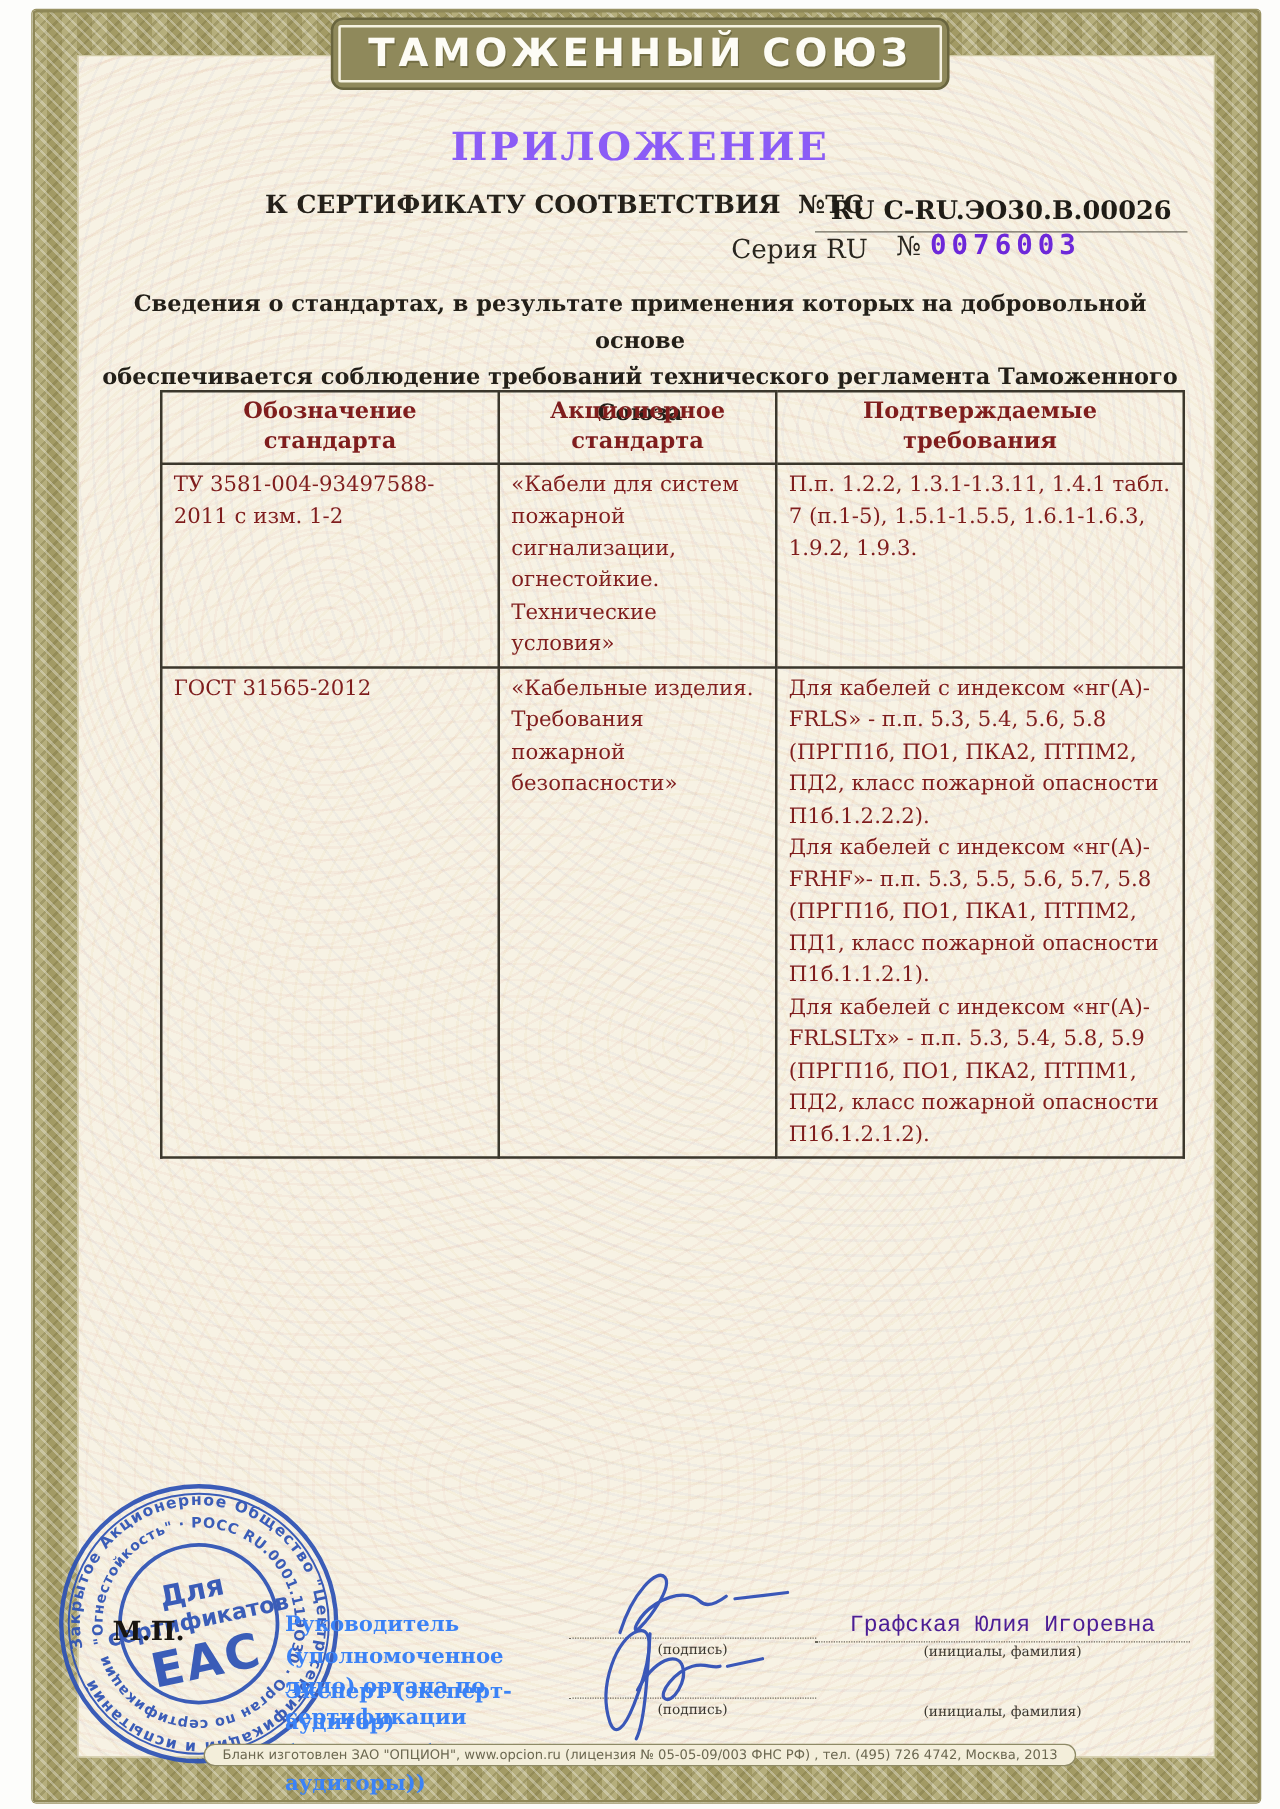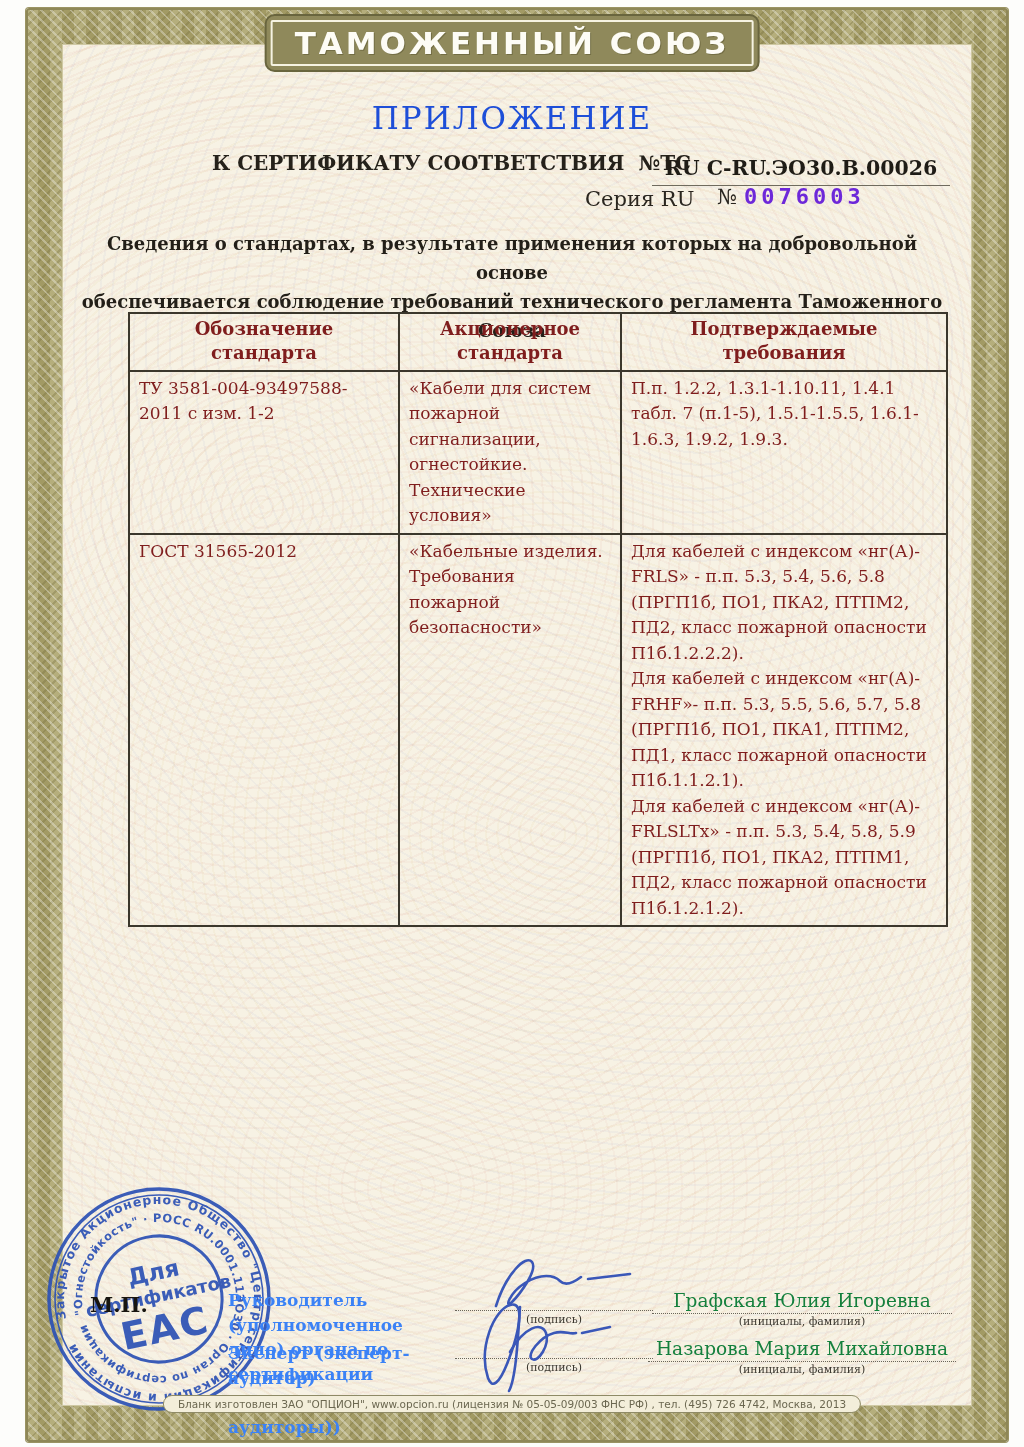--- a/index.html
+++ b/index.html
@@ -35,22 +35,22 @@
     position:absolute; left:50%; transform:translateX(-50%); top:14px; z-index:4;
     background:#8f895b; border:2px solid #69653e; border-radius:10px; padding:4px;
   }
   #banner .inner {
     border:2px solid #f6f3e2; border-radius:2px; padding:3px 22px;
     font-family:"DejaVu Sans", sans-serif; font-weight:bold; font-size:31px;
     letter-spacing:3px; color:#fdfcf5; text-shadow:1px 1px 0 rgba(80,75,40,.45);
     white-space:nowrap;
   }
 
-  #doc-title { left:0; right:0; top:100px; text-align:center; font-weight:normal;
-    font-size:31px; letter-spacing:2px; color:#1d4ed8; }
+  #doc-title { left:0; right:0; top:100px; text-align:center; font-weight:bold;
+    font-size:31px; letter-spacing:2px; color:#8b5cf6; }
 
   #subtitle { left:212px; top:151px; font-weight:bold; font-size:20px; color:#25211a; white-space:pre; }
   #cert-number { left:652px; top:156px; width:298px; text-align:center; font-weight:bold;
     font-size:20.5px; color:#1f1c16; border-bottom:1.5px solid #6f6b5e; padding-bottom:5px; }
   #series-label { left:585px; top:187px; font-size:21px; color:#2a261f; }
   #numero-sign  { left:717px; top:185px; font-size:21px; color:#2a261f; }
   #series-number { left:744px; top:184px; font-family:"DejaVu Sans Mono", monospace;
     font-weight:bold; font-size:22px; letter-spacing:4px; color:#6d28d9; }
 
   #intro { left:50%; transform:translateX(-50%); top:229px; width:880px; text-align:center;
@@ -78,21 +78,21 @@
   #role-head { top:1288px; }
   #role-expert { top:1341px; }
 
   .sigline { border-bottom:1.5px dotted #6a665a; }
   #sigline-head  { left:455px; top:1286px; width:198px; height:25px; }
   #sigline-expert{ left:455px; top:1334px; width:198px; height:25px; }
   .sig-caption { text-align:center; font-size:11px; color:#3a362e; }
   #cap-sign-head  { left:455px; top:1313px; width:198px; }
   #cap-sign-expert{ left:455px; top:1361px; width:198px; }
 
-  .person { text-align:center; font-size:18.5px; color:#15803d; border-bottom:1.5px dotted #6a665a; padding-bottom:2px; }
+  .person { text-align:center; font-size:18.5px; color:#4c1d95; border-bottom:1.5px dotted #6a665a; padding-bottom:2px;font-family:Liberation Mono, monospace; }
   #name-head   { left:652px; top:1290px; width:300px; }
   #name-expert { left:648px; top:1338px; width:308px; }
   #cap-name-head   { left:652px; top:1315px; width:300px; }
   #cap-name-expert { left:648px; top:1363px; width:308px; }
 
   .autograph { position:absolute; z-index:3; }
   #sig1 { left:468px; top:1246px; width:178px; height:76px; }
   #sig2 { left:458px; top:1294px; width:195px; height:102px; }
 
   
@@ -135,21 +135,21 @@
       <th>Акционерное
 стандарта</th>
       <th>Подтверждаемые требования</th>
     </tr>
     <tr class="r1">
       <td>ТУ 3581-004-93497588-2011 с изм. 1-2</td>
       <td>«Кабели для систем
 пожарной сигнализации,
 огнестойкие.
 Технические условия»</td>
-      <td>П.п. 1.2.2, 1.3.1-1.10.11, 1.4.1 табл. 7 (п.1-5), 1.5.1-1.5.5, 1.6.1-1.6.3, 1.9.2, 1.9.3.</td>
+      <td>П.п. 1.2.2, 1.3.1-1.3.11, 1.4.1 табл. 7 (п.1-5), 1.5.1-1.5.5, 1.6.1-1.6.3, 1.9.2, 1.9.3.</td>
     </tr>
     <tr class="r2">
       <td>ГОСТ 31565-2012</td>
       <td>«Кабельные изделия.
 Требования пожарной
 безопасности»</td>
       <td>Для кабелей с индексом «нг(А)-FRLS» -  п.п. 5.3, 5.4, 5.6, 5.8 (ПРГП1б, ПО1, ПКА2, ПТПМ2, ПД2, класс пожарной опасности П1б.1.2.2.2).
 Для кабелей с индексом «нг(А)-FRHF»- п.п. 5.3, 5.5, 5.6, 5.7, 5.8 (ПРГП1б, ПО1, ПКА1, ПТПМ2, ПД1, класс пожарной опасности П1б.1.1.2.1).
 Для кабелей с индексом «нг(А)-FRLSLTx» -  п.п. 5.3, 5.4, 5.8, 5.9 (ПРГП1б, ПО1, ПКА2, ПТПМ1, ПД2, класс пожарной опасности П1б.1.2.1.2).</td>
     </tr>
@@ -183,21 +183,20 @@
 лицо) органа по сертификации</div>
   <div class="abs sigline" id="sigline-head"></div>
   <div class="abs sig-caption" id="cap-sign-head">(подпись)</div>
   <div class="abs person" id="name-head">Графская Юлия Игоревна</div>
   <div class="abs sig-caption" id="cap-name-head">(инициалы, фамилия)</div>
 
   <div class="abs role" id="role-expert">Эксперт (эксперт-аудитор)
 (эксперты (эксперты-аудиторы))</div>
   <div class="abs sigline" id="sigline-expert"></div>
   <div class="abs sig-caption" id="cap-sign-expert">(подпись)</div>
-  <div class="abs person" id="name-expert">Назарова Мария Михайловна</div>
   <div class="abs sig-caption" id="cap-name-expert">(инициалы, фамилия)</div>
 
   <svg class="autograph" id="sig1" viewBox="0 0 178 76">
     <g fill="none" stroke="#3a57b8" stroke-width="2.6" stroke-linecap="round">
       <path d="M28 60 C38 28 58 8 64 16 C70 24 52 48 44 56 C36 64 41 47 57 37 C73 27 86 29 92 35 C97 40 105 37 113 31"></path>
       <path d="M120 33 L162 28"></path>
     </g>
   </svg>
   <svg class="autograph" id="sig2" viewBox="0 0 195 102">
     <g fill="none" stroke="#3a57b8" stroke-width="2.6" stroke-linecap="round">

